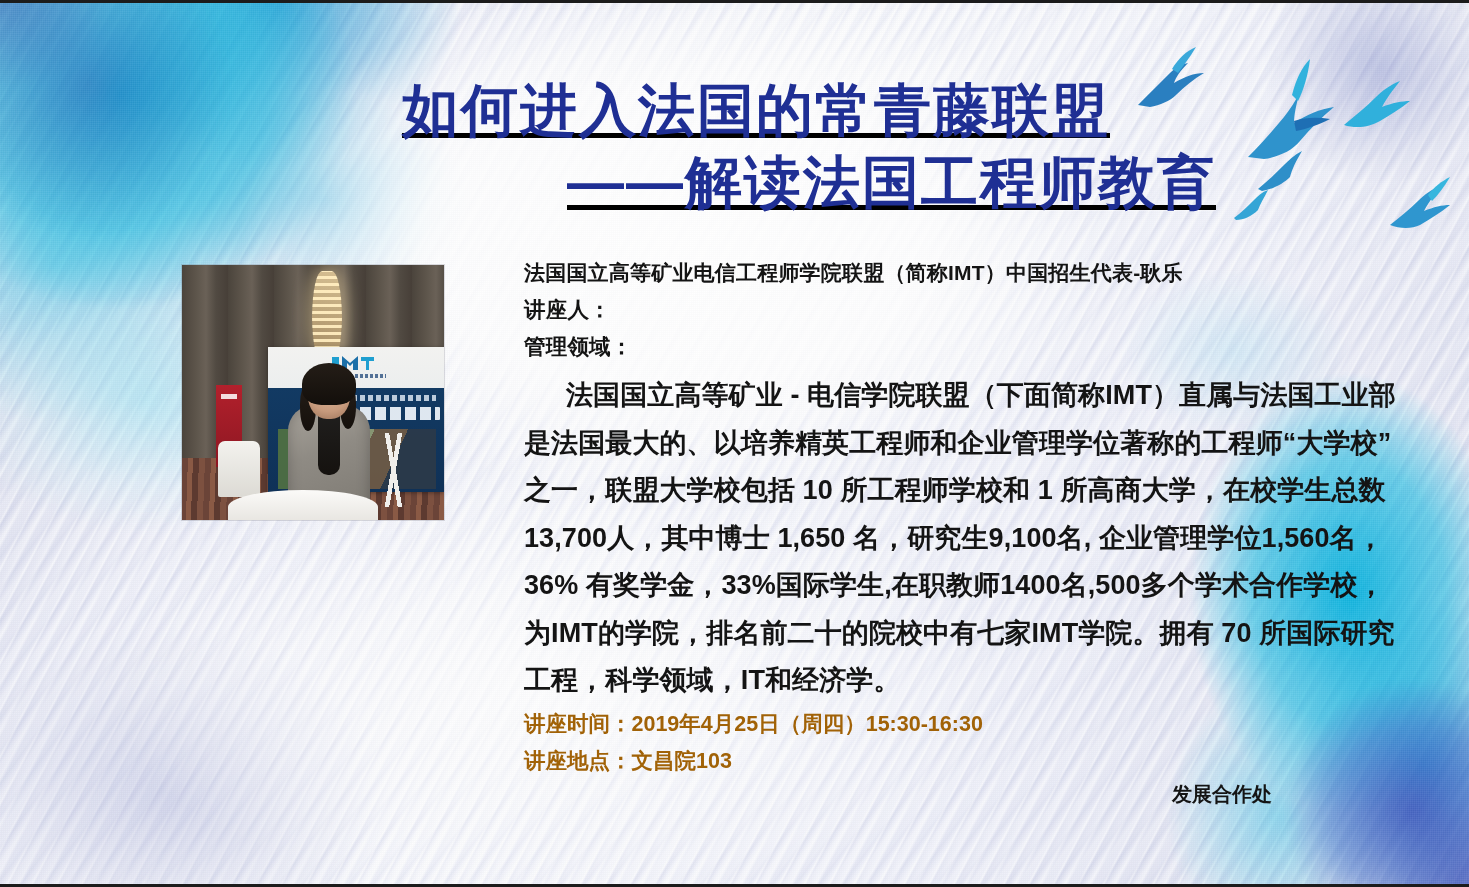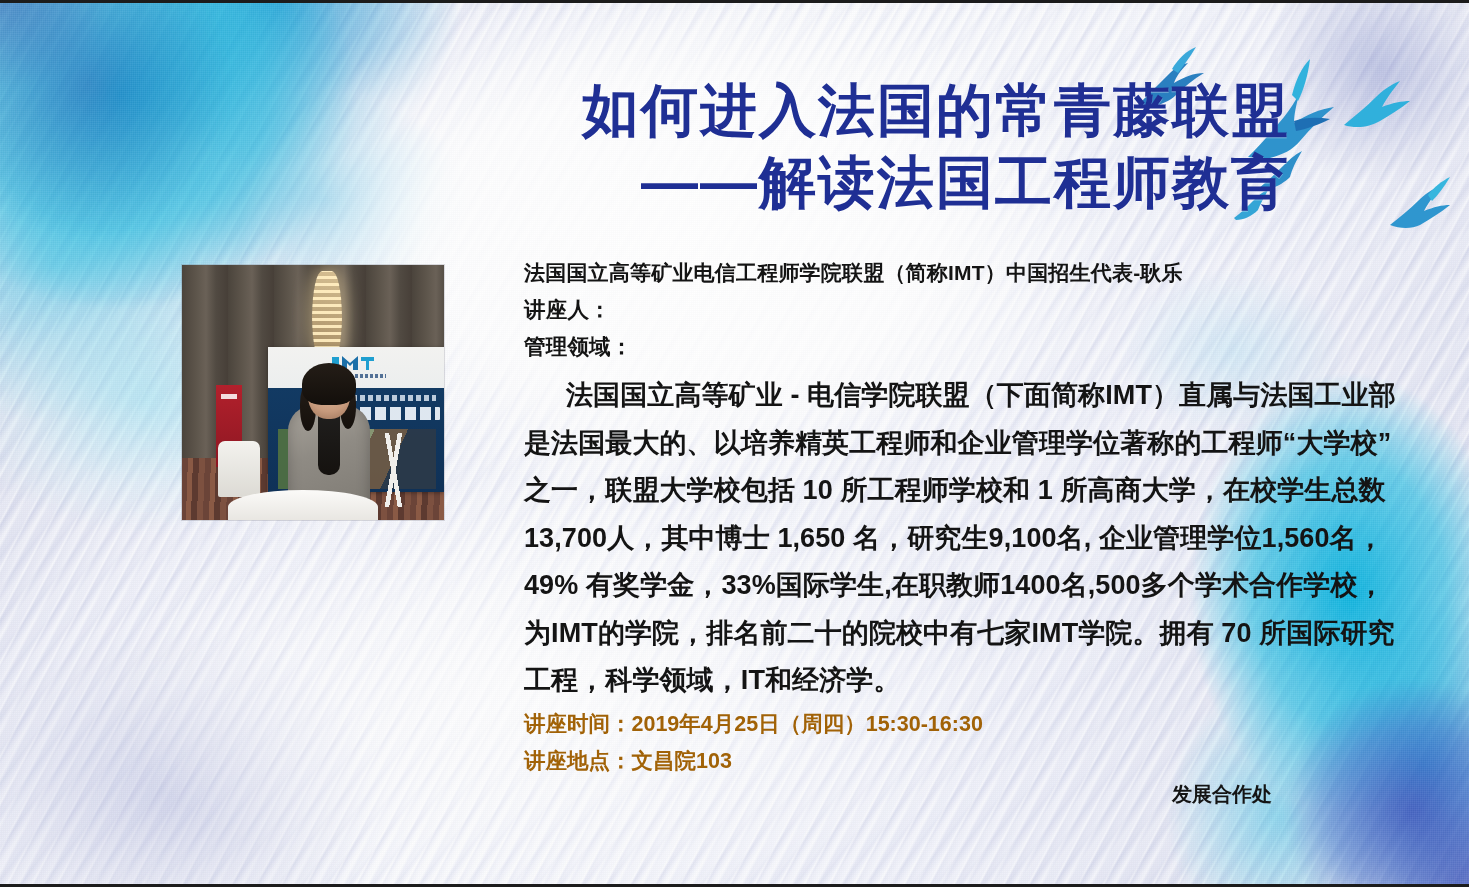--- a/index.html
+++ b/index.html
@@ -128,21 +128,22 @@
     opacity:.75;
   }
 
   
   .birds{position:absolute;left:1090px;top:30px;width:380px;height:250px;pointer-events:none;}
   .bird{position:absolute;}
 
   
   .title-block{
     position:absolute;left:0;top:72px;width:1290px;
-    text-align:right;
+    text-align:center;
+    text-decoration:underline;
   }
   .title-line{
     color:#1f2f94;
     font-weight:bold;
     font-size:57px;
     line-height:1.26;
     letter-spacing:2px;
     white-space:nowrap;
     text-shadow:0 1px 0 rgba(255,255,255,.35);
   }
@@ -376,21 +377,21 @@
   <div class="content">
     <div class="lead small">法国国立高等矿业电信工程师学院联盟（简称IMT）中国招生代表-耿乐</div>
     <div class="lead">讲座人：</div>
     <div class="lead">管理领域：</div>
 
     <div class="body-para">
       <div class="row first">法国国立高等矿业 - 电信学院联盟（下面简称IMT）直属与法国工业部</div>
       <div class="row">是法国最大的、以培养精英工程师和企业管理学位著称的工程师“大学校”</div>
       <div class="row">之一，联盟大学校包括 10 所工程师学校和 1 所高商大学，在校学生总数</div>
       <div class="row">13,700人，其中博士 1,650 名，研究生9,100名, 企业管理学位1,560名，</div>
-      <div class="row">49% 有奖学金，33%国际学生,在职教师1400名,500多个学术合作学校，</div>
+      <div class="row">36% 有奖学金，33%国际学生,在职教师1400名,500多个学术合作学校，</div>
       <div class="row">为IMT的学院，排名前二十的院校中有七家IMT学院。拥有 70 所国际研究</div>
       <div class="row">工程，科学领域，IT和经济学。</div>
     </div>
   </div>
 
   <div class="event">
     <div>讲座时间：2019年4月25日（周四）15:30-16:30</div>
     <div>讲座地点：文昌院103</div>
   </div>
 

